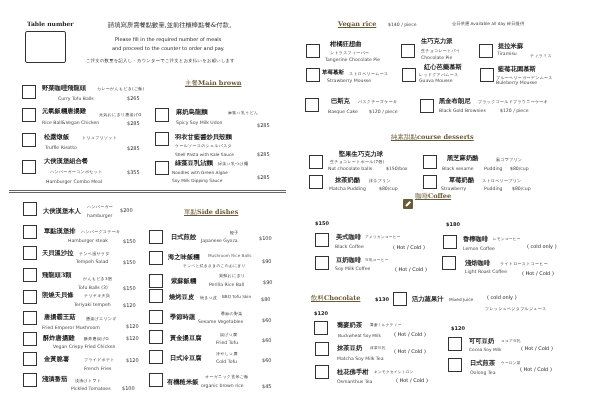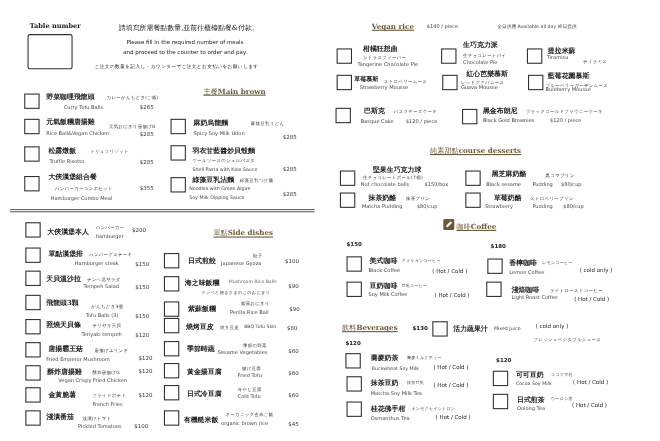--- a/index.html
+++ b/index.html
@@ -72,21 +72,21 @@
 
 <div class="box" style="left:155px; top:161px;"></div>
 <div class="abs zh" style="left:175px; top:159px;">綠藻豆乳沾麵</div>
 <div class="abs jp" style="left:218px; top:161px;">緑藻豆乳つけ麺</div>
 <div class="abs en" style="left:172px; top:170px; font-size:4.3px;">Noodles with Green Algae</div>
 <div class="abs en" style="left:172px; top:178px; font-size:4.3px;">Soy Milk Dipping Sauce</div>
 <div class="abs price" style="left:257px; top:174px;">$285</div>
 
 <div class="divider"></div>
 
-<div class="sec-title" style="left:194px; top:208px;">
+<div class="sec-title" style="left:184px; top:208px;">
   <span class="zh-part">單點</span><span>Side dishes</span>
 </div>
 
 <div class="box" style="left:23px; top:202px;"></div>
 <div class="abs zh" style="left:43px; top:207px;">大俠漢堡本人</div>
 <div class="abs jp" style="left:87px; top:204px;">ハンバーガー</div>
 <div class="abs en" style="left:87px; top:213px;">hamburger</div>
 <div class="abs price" style="left:120px; top:207px;">$200</div>
 
 <div class="box" style="left:23px; top:225px;"></div>
@@ -255,21 +255,21 @@
 <div class="abs en" style="left:510px; top:166px;">$80/cup</div>
 
 <div class="box" style="left:423px; top:175px;"></div>
 <div class="abs zh" style="left:449px; top:176px;">草莓奶酪</div>
 <div class="abs jp" style="left:482px; top:178px;">ストロベリープリン</div>
 <div class="abs en" style="left:441px; top:186px;">Strawberry</div>
 <div class="abs en" style="left:484px; top:186px;">Pudding</div>
 <div class="abs en" style="left:512px; top:186px;">$80/cup</div>
 
 <div class="coffee-icon"></div>
-<div class="sec-title" style="left:415px; top:202px;">
+<div class="sec-title" style="left:415px; top:192px;">
   <span class="zh-part">咖啡</span><span>Coffee</span>
 </div>
 
 <div class="abs bold-price" style="left:315px; top:220px;">$150</div>
 <div class="abs bold-price" style="left:446px; top:221px;">$180</div>
 
 <div class="box" style="left:315px; top:233px;"></div>
 <div class="abs zh" style="left:336px; top:233px;">美式咖啡</div>
 <div class="abs jp" style="left:365px; top:235px; font-size:3.6px;">アメリカンコーヒー</div>
 <div class="abs en" style="left:335px; top:244px;">Black Coffee</div>
@@ -287,21 +287,21 @@
 <div class="abs en" style="left:463px; top:246px;">Lemon Coffee</div>
 <div class="abs en" style="left:527px; top:243px; font-size:5px; color:#222;">( cold only )</div>
 
 <div class="box" style="left:442px; top:256px;"></div>
 <div class="abs zh" style="left:465px; top:259px;">淺焙咖啡</div>
 <div class="abs jp" style="left:500px; top:261px;">ライトローストコーヒー</div>
 <div class="abs en" style="left:465px; top:269px;">Light Roast Coffee</div>
 <div class="abs en" style="left:522px; top:270px; font-size:5px; color:#222;">( Hot / Cold )</div>
 
 <div class="sec-title" style="left:311px; top:294px;">
-  <span class="zh-part">飲料</span><span>Beverages</span>
+  <span class="zh-part">飲料</span><span>Chocolate</span>
 </div>
 <div class="abs bold-price" style="left:375px; top:296px;">$130</div>
 <div class="box" style="left:393px; top:292px;"></div>
 <div class="abs zh" style="left:412px; top:295px;">活力蔬果汁</div>
 <div class="abs en" style="left:449px; top:297px; font-size:4.3px;">Mixed Juice</div>
 <div class="abs en" style="left:487px; top:294px; font-size:5px; color:#222;">( cold only )</div>
 <div class="abs jp" style="left:485px; top:306px;">フレッシュベジタブルジュース</div>
 
 <div class="abs bold-price" style="left:314px; top:310px;">$120</div>
 <div class="abs bold-price" style="left:451px; top:325px;">$120</div>

